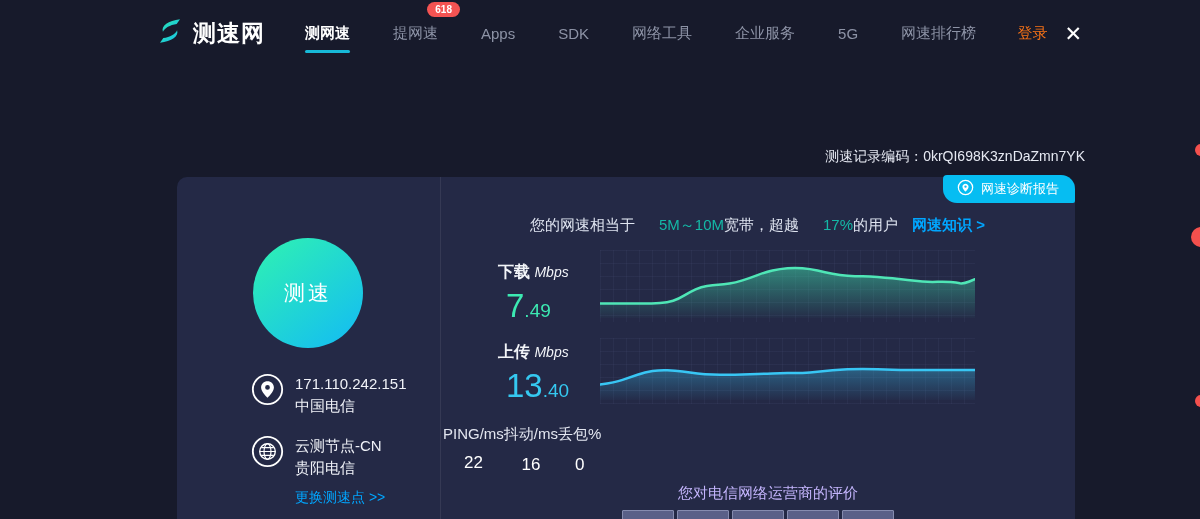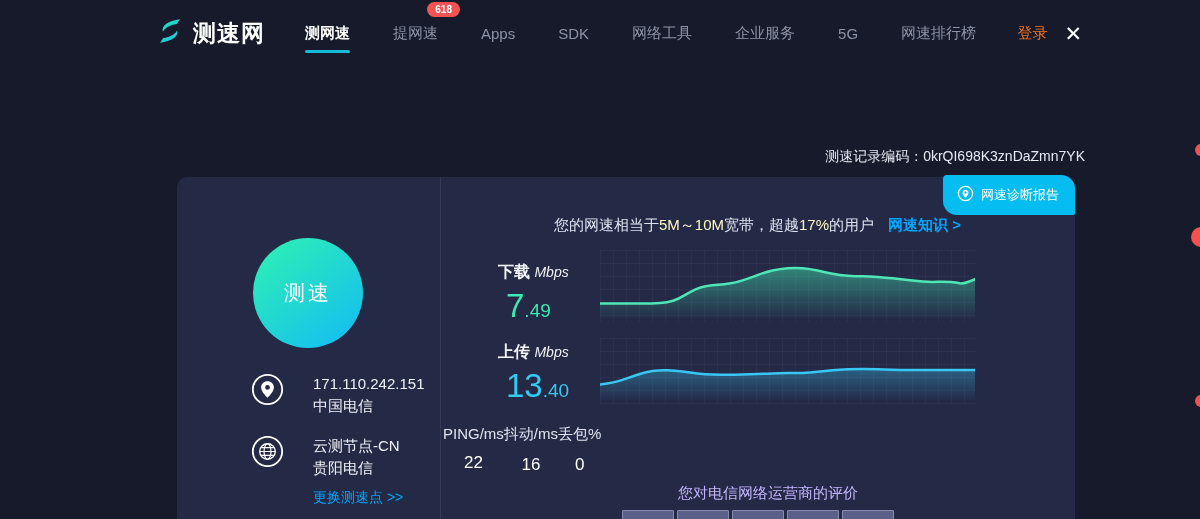--- a/index.html
+++ b/index.html
@@ -25,39 +25,39 @@
   .nav-right { margin-left:auto; margin-right:118px; display:flex; align-items:center; gap:17px; }
   .login { font-size:15px; color:#f97316; cursor:pointer; }
   .close-x { font-size:21px; color:#ffffff; cursor:pointer; line-height:1; }
   
   .record-line { position:absolute; top:148px; right:115px; font-size:14px; color:#e6e9f2; }
   
   .panel { position:absolute; left:177px; top:177px; width:898px; height:420px;
            background:#242946; border-radius:10px; }
   .divider { position:absolute; left:263px; top:0; bottom:0; width:1px;
              background:rgba(255,255,255,0.08); }
-  .diagnose-btn { position:absolute; top:-2px; right:0; height:40px; padding:0 16px 0 14px;
+  .diagnose-btn { position:absolute; top:-2px; right:0; height:28px; padding:0 16px 0 14px;
            background:#06bdf2; color:#fff; font-size:13px; display:flex; align-items:center;
            gap:7px; border-radius:4px 14px 2px 14px; cursor:pointer; }
   
   .speed-circle { position:absolute; left:76px; top:61px; width:110px; height:110px;
            border-radius:50%; background:linear-gradient(140deg,#2ef0b4 5%,#14bdf2 95%);
            display:flex; align-items:center; justify-content:center; cursor:pointer;
            font-size:21px; color:#fff; letter-spacing:3px; }
-  .info-row { position:absolute; left:74px; display:flex; gap:29px; }
+  .info-row { position:absolute; left:74px; display:flex; gap:11px; }
   .info-ip { top:196px; }
   .info-node { top:258px; }
   .info-icon { width:33px; height:33px; flex:0 0 33px; }
   .info-lines { font-size:15px; color:#f0f2f8; line-height:22px; }
   .change-link { font-size:14px; color:#00a6ff; margin-top:7px; cursor:pointer; }
   
   .right-col { position:absolute; left:263px; top:0; right:0; bottom:0; }
   .summary { position:absolute; top:39px; left:0; right:0; text-align:center;
              font-size:15px; color:#dfe4f0; }
-  .hl-green { color:#fef9c3; }
+  .hl-green { color:#14b8a6;margin-left:24px; }
   .link-blue { color:#00a6ff; font-weight:bold; margin-left:14px; cursor:pointer; }
   .metric-label { font-size:16px; color:#f2f4f8; font-weight:bold; }
   .metric-label .unit { font-size:14px; font-weight:normal;font-style:italic; }
   .metric-value { margin-top:4px; padding-left:8px; }
   .metric-value .int { font-size:33px; }
   .metric-value .dec { font-size:19px; }
   .val-green { color:#3ce9b2; }
   .val-blue  { color:#35c8f0; }
   .dl-label { position:absolute; left:58px; top:85px; }
   .ul-label { position:absolute; left:58px; top:165px; }

